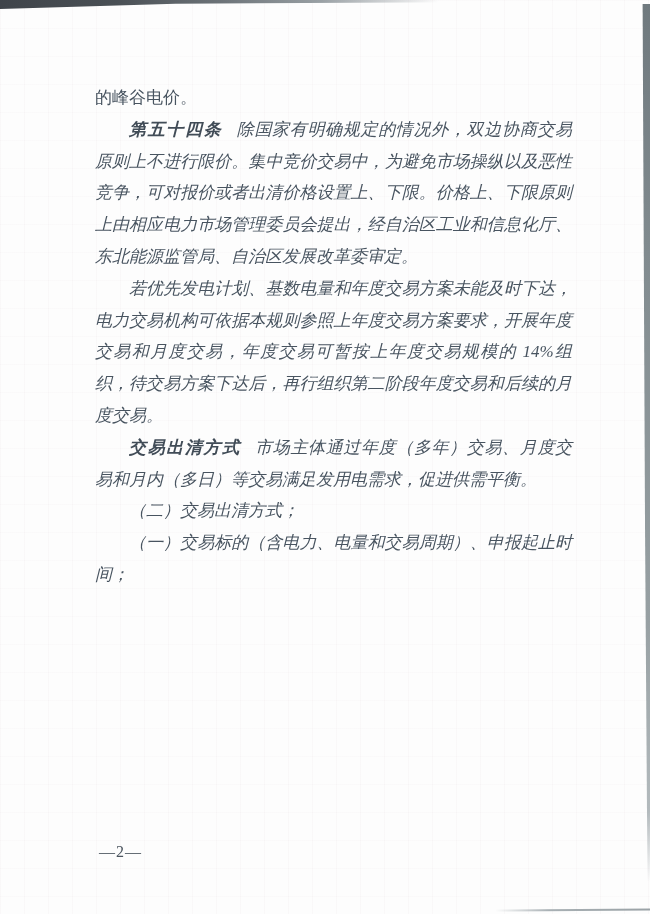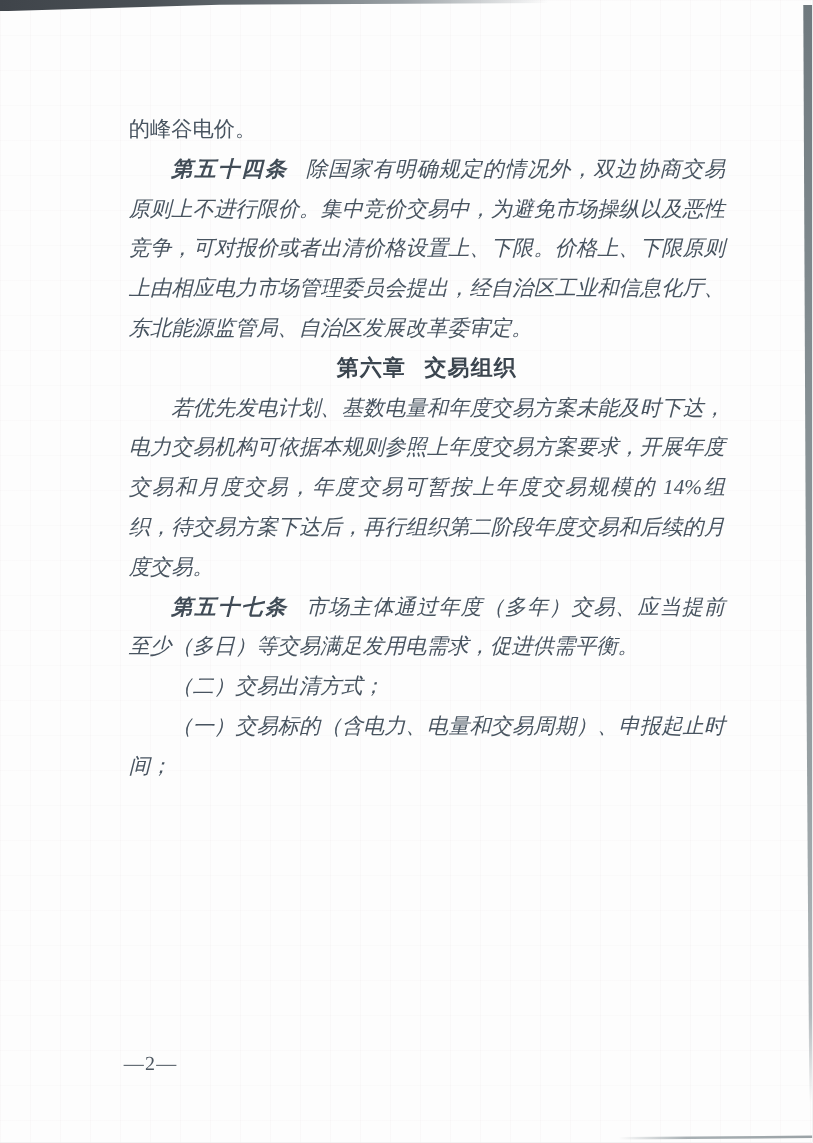--- a/index.html
+++ b/index.html
@@ -40,28 +40,27 @@
     position: absolute;
     bottom: 3px; right: 0;
     width: 155px; height: 2px;
     background: linear-gradient(to right, rgba(165,172,176,0) 0%, #a8b0b4 35%, #9aa2a6 100%);
     transform: rotate(-0.4deg);
   }
 
   
   .content {
     position: absolute;
-    left: 103px;
+    left: 95px;
     top: 82px;
     width: 477px;
     font-size: 17px;
     line-height: 31.8px;
     color: #485460;
     text-align: justify;
-    margin-top: 6px;
   }
   .content p {
     margin: 0;
     padding: 0;
   }
   .p-cont   { text-indent: 0; }
   .p-body   { text-indent: 2em; font-style: italic; }
   .lead {
     font-weight: bold;
     color: #414c57;
@@ -109,34 +108,30 @@
 
     <p class="p-cont">
       <span>的峰谷电价。</span>
     </p>
 
     <p class="p-body">
       <span class="lead">第五十四条</span>
       <span>除国家有明确规定的情况外，双边协商交易原则上不进行限价。集中竞价交易中，为避免市场操纵以及恶性竞争，可对报价或者出清价格设置上、下限。价格上、下限原则上由相应电力市场管理委员会提出，经自治区工业和信息化厅、东北能源监管局、自治区发展改革委审定。</span>
     </p>
 
-    <p class="h-chapter">
-      <span class="lead">第六章</span>
-      <span>交易组织</span>
-    </p>
 
 
 
     <p class="p-body">
       <span>若优先发电计划、基数电量和年度交易方案未能及时下达，电力交易机构可依据本规则参照上年度交易方案要求，开展年度交易和月度交易，年度交易可暂按上年度交易规模的 14%组织，待交易方案下达后，再行组织第二阶段年度交易和后续的月度交易。</span>
     </p>
 
     <p class="p-body">
-      <span class="lead">第五十七条</span>
-      <span>市场主体通过年度（多年）交易、应当提前至少（多日）等交易满足发用电需求，促进供需平衡。</span>
+      <span class="lead">交易出清方式</span>
+      <span>市场主体通过年度（多年）交易、月度交易和月内（多日）等交易满足发用电需求，促进供需平衡。</span>
     </p>
 
 
     <p class="p-body">
       <span>（二）交易出清方式；</span>
     </p>
 
     <p class="p-body">
       <span>（一）交易标的（含电力、电量和交易周期）、申报起止时间；</span>
     </p>

